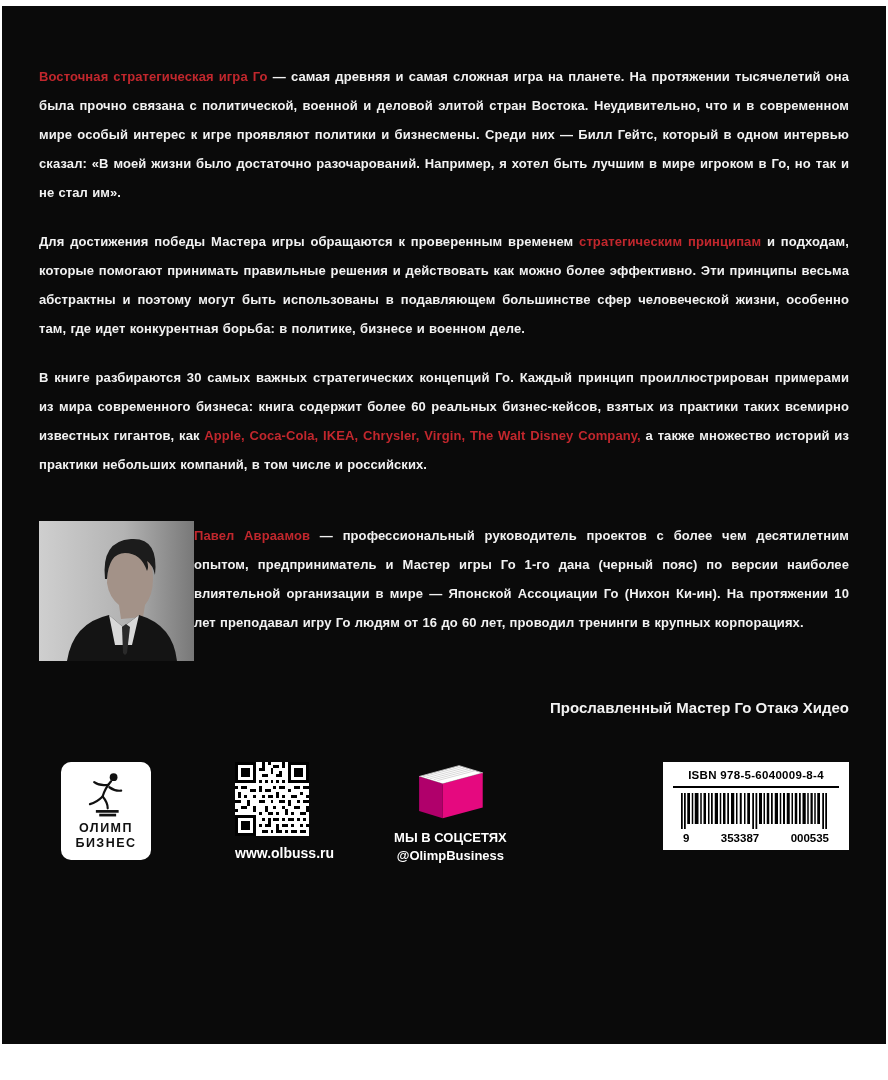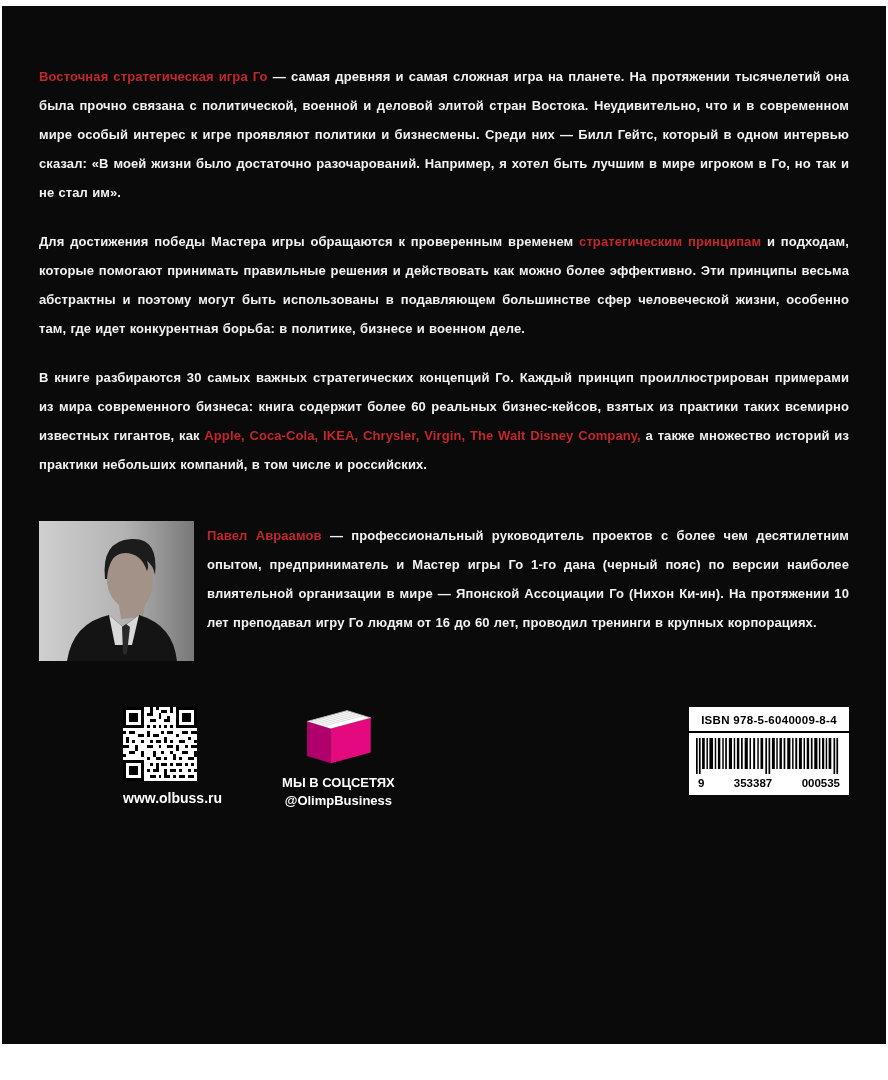--- a/index.html
+++ b/index.html
@@ -6,21 +6,21 @@
   html,body { width:888px; height:1080px; }
   body { background:#ffffff; font-family:"Liberation Sans", sans-serif; position:relative; overflow:hidden; }
 
   .cover { position:absolute; top:6px; left:2px; right:2px; bottom:36px;
            background:#0a0a0a; padding:56px 37px 0; color:#f2f2f2; }
 
   .para { font-size:13px; font-weight:700; line-height:29px; text-align:justify;
           letter-spacing:0.1px; margin-bottom:20px; word-spacing:0.5px; }
   .red  { color:#c1272d; }
 
-  .author { display:flex; gap:13px; margin-top:42px; }
+  .author { display:flex; margin-top:42px; }
   .photo { width:155px; height:140px; flex:0 0 155px; }
   .photo svg { display:block; width:100%; height:100%; }
   .author-bio { flex:1; margin-bottom:0; }
 
   .quote { margin:38px 0 0 200px; width:610px; }
   .quote-text { font-size:17px; font-weight:700; line-height:26px; text-align:left; }
   .quote-attr { font-size:15px; font-weight:700; text-align:right; margin-top:12px; }
 
   .footer { display:flex; align-items:flex-start; margin-top:46px; }
 
@@ -31,22 +31,22 @@
 
   .qr-block { margin-left:84px; text-align:center; }
   .qr { display:block; width:74px; height:74px; background:#ffffff; }
   .website { font-size:14px; font-weight:700; margin-top:9px; color:#ffffff; }
 
   .social-block { margin-left:60px; text-align:center; }
   .book-icon { width:92px; height:60px; display:block; margin:0 auto; }
   .social-line { font-size:13px; font-weight:700; line-height:18px; color:#ffffff; }
   .social-line.first { margin-top:7px; }
 
-  .isbn-block { margin-left:auto; width:160px; background:#ffffff; color:#000000;
-                padding:7px 7px 6px; }
+  .isbn-block { margin-left:auto; width:186px; background:#ffffff; color:#000000;
+                padding:7px 18px 6px; }
   .isbn-text { font-size:11.5px; font-weight:700; text-align:center; letter-spacing:0.3px; white-space:nowrap; }
   .isbn-rule { height:2px; background:#000000; margin:5px -8px 0; }
   .barcode { width:100%; height:38px; display:block; margin-top:5px; }
   .barcode-digits { display:flex; justify-content:space-between; font-size:11.5px;
                     font-weight:700; margin-top:1px; padding:0 2px; }
 </style>
 </head>
 <body>
 
 <div class="page">
@@ -73,24 +73,43 @@
           <path d="M66,58 q-4,-38 26,-40 q28,-2 24,36 q-2,-10 -8,-14 q2,6 0,10 q-6,-18 -22,-18 q-16,0 -18,26 z" fill="#1c1c1c"></path>
           <path d="M28,140 q6,-38 42,-46 l14,12 16,-12 q34,10 38,46 z" fill="#141414"></path>
           <path d="M70,94 l14,12 16,-12 -7,30 -17,0 z" fill="#d8d8d8"></path>
           <path d="M83,106 l4,-3 4,3 -3,26 -2,2 -2,-2 z" fill="#2a2a2a"></path>
         </svg>
       </div>
       <p class="para author-bio"><span class="red">Павел Авраамов</span><span> — профессиональный руководитель проектов с более чем десятилетним опытом, предприниматель и Мастер игры Го 1-го дана (черный пояс) по версии наиболее влиятельной организации в мире — Японской Ассоциации Го (Нихон Ки-ин). На протяжении 10 лет преподавал игру Го людям от 16 до 60 лет, проводил тренинги в крупных корпорациях.</span></p>
     </div>
 
     <div class="quote">
+      <p class="quote-attr">Прославленный Мастер Го Отакэ Хидео</p>
     </div>
 
     <div class="footer">
 
+      <div class="pub-logo">
+        <svg class="pub-figure" viewBox="0 0 64 56">
+          <g fill="none" stroke="#111111" stroke-width="2.6" stroke-linecap="round">
+            <path d="M38,13 Q31,21 28,31"></path>
+            <path d="M35,17 Q25,19 18,14"></path>
+            <path d="M36,20 Q43,25 50,24"></path>
+            <path d="M28,31 Q21,38 13,40"></path>
+            <path d="M28,31 Q34,38 34,45"></path>
+          </g>
+          <circle cx="41" cy="8" r="4.6" fill="#111111"></circle>
+          <g fill="#111111">
+            <rect x="20" y="47" width="27" height="3.2"></rect>
+            <rect x="24" y="51.4" width="20" height="3.2"></rect>
+          </g>
+        </svg>
+        <div class="pub-line">ОЛИМП</div>
+        <div class="pub-line">БИЗНЕС</div>
+      </div>
 
       <div class="qr-block">
         <svg class="qr" viewBox="0 0 25 25" shape-rendering="crispEdges">
           <rect width="25" height="25" fill="#ffffff"></rect>
           <path fill="#000000" fill-rule="evenodd" d="M0,0h7v7h-7zM1,1h5v5h-5zM2,2h3v3h-3z M18,0h7v7h-7zM19,1h5v5h-5zM20,2h3v3h-3z M0,18h7v7h-7zM1,19h5v5h-5zM2,20h3v3h-3z"></path>
           <path fill="#000000" d="M9,0h1v2h-1z M11,0h1v1h-1z M13,1h2v1h-2z M16,0h1v2h-1z M8,2h2v1h-2z M12,2h1v2h-1z M15,3h1v1h-1z M9,4h2v1h-2z M14,4h2v1h-2z M8,6h1v1h-1z M10,6h1v1h-1z M12,6h1v1h-1z M14,6h1v1h-1z M16,6h1v1h-1z M0,8h1v1h-1z M2,8h2v1h-2z M5,9h2v1h-2z M1,10h1v2h-1z M3,11h1v1h-1z M6,11h1v1h-1z M0,13h2v1h-2z M4,13h1v2h-1z M2,15h2v1h-2z M6,15h1v2h-1z M0,16h1v1h-1z M8,8h1v2h-1z M10,9h2v1h-2z M13,8h1v1h-1z M15,8h2v1h-2z M18,9h1v1h-1z M20,8h2v1h-2z M23,8h2v1h-2z M9,11h1v1h-1z M11,11h2v1h-2z M14,10h1v2h-1z M16,11h1v1h-1z M19,11h2v1h-2z M22,10h1v1h-1z M24,11h1v1h-1z M8,13h2v1h-2z M12,13h1v1h-1z M15,13h2v1h-2z M18,13h1v2h-1z M21,13h1v1h-1z M23,13h2v1h-2z M10,15h1v2h-1z M13,15h1v1h-1z M16,15h1v1h-1z M20,15h2v1h-2z M24,15h1v2h-1z M8,17h1v1h-1z M11,17h2v1h-2z M14,17h1v1h-1z M17,16h1v2h-1z M19,17h1v1h-1z M22,17h2v1h-2z M9,19h1v1h-1z M11,19h1v2h-1z M13,19h2v1h-2z M16,19h1v1h-1z M18,19h2v1h-2z M21,19h1v1h-1z M23,19h1v1h-1z M8,21h1v1h-1z M10,21h2v1h-2z M14,21h1v2h-1z M16,21h2v1h-2z M19,21h1v1h-1z M22,21h1v1h-1z M24,21h1v1h-1z M9,23h2v1h-2z M12,23h1v1h-1z M14,23h2v1h-2z M17,23h1v1h-1z M19,23h2v1h-2z M22,23h2v1h-2z"></path>
         </svg>
         <div class="website">www.olbuss.ru</div>
       </div>
 

